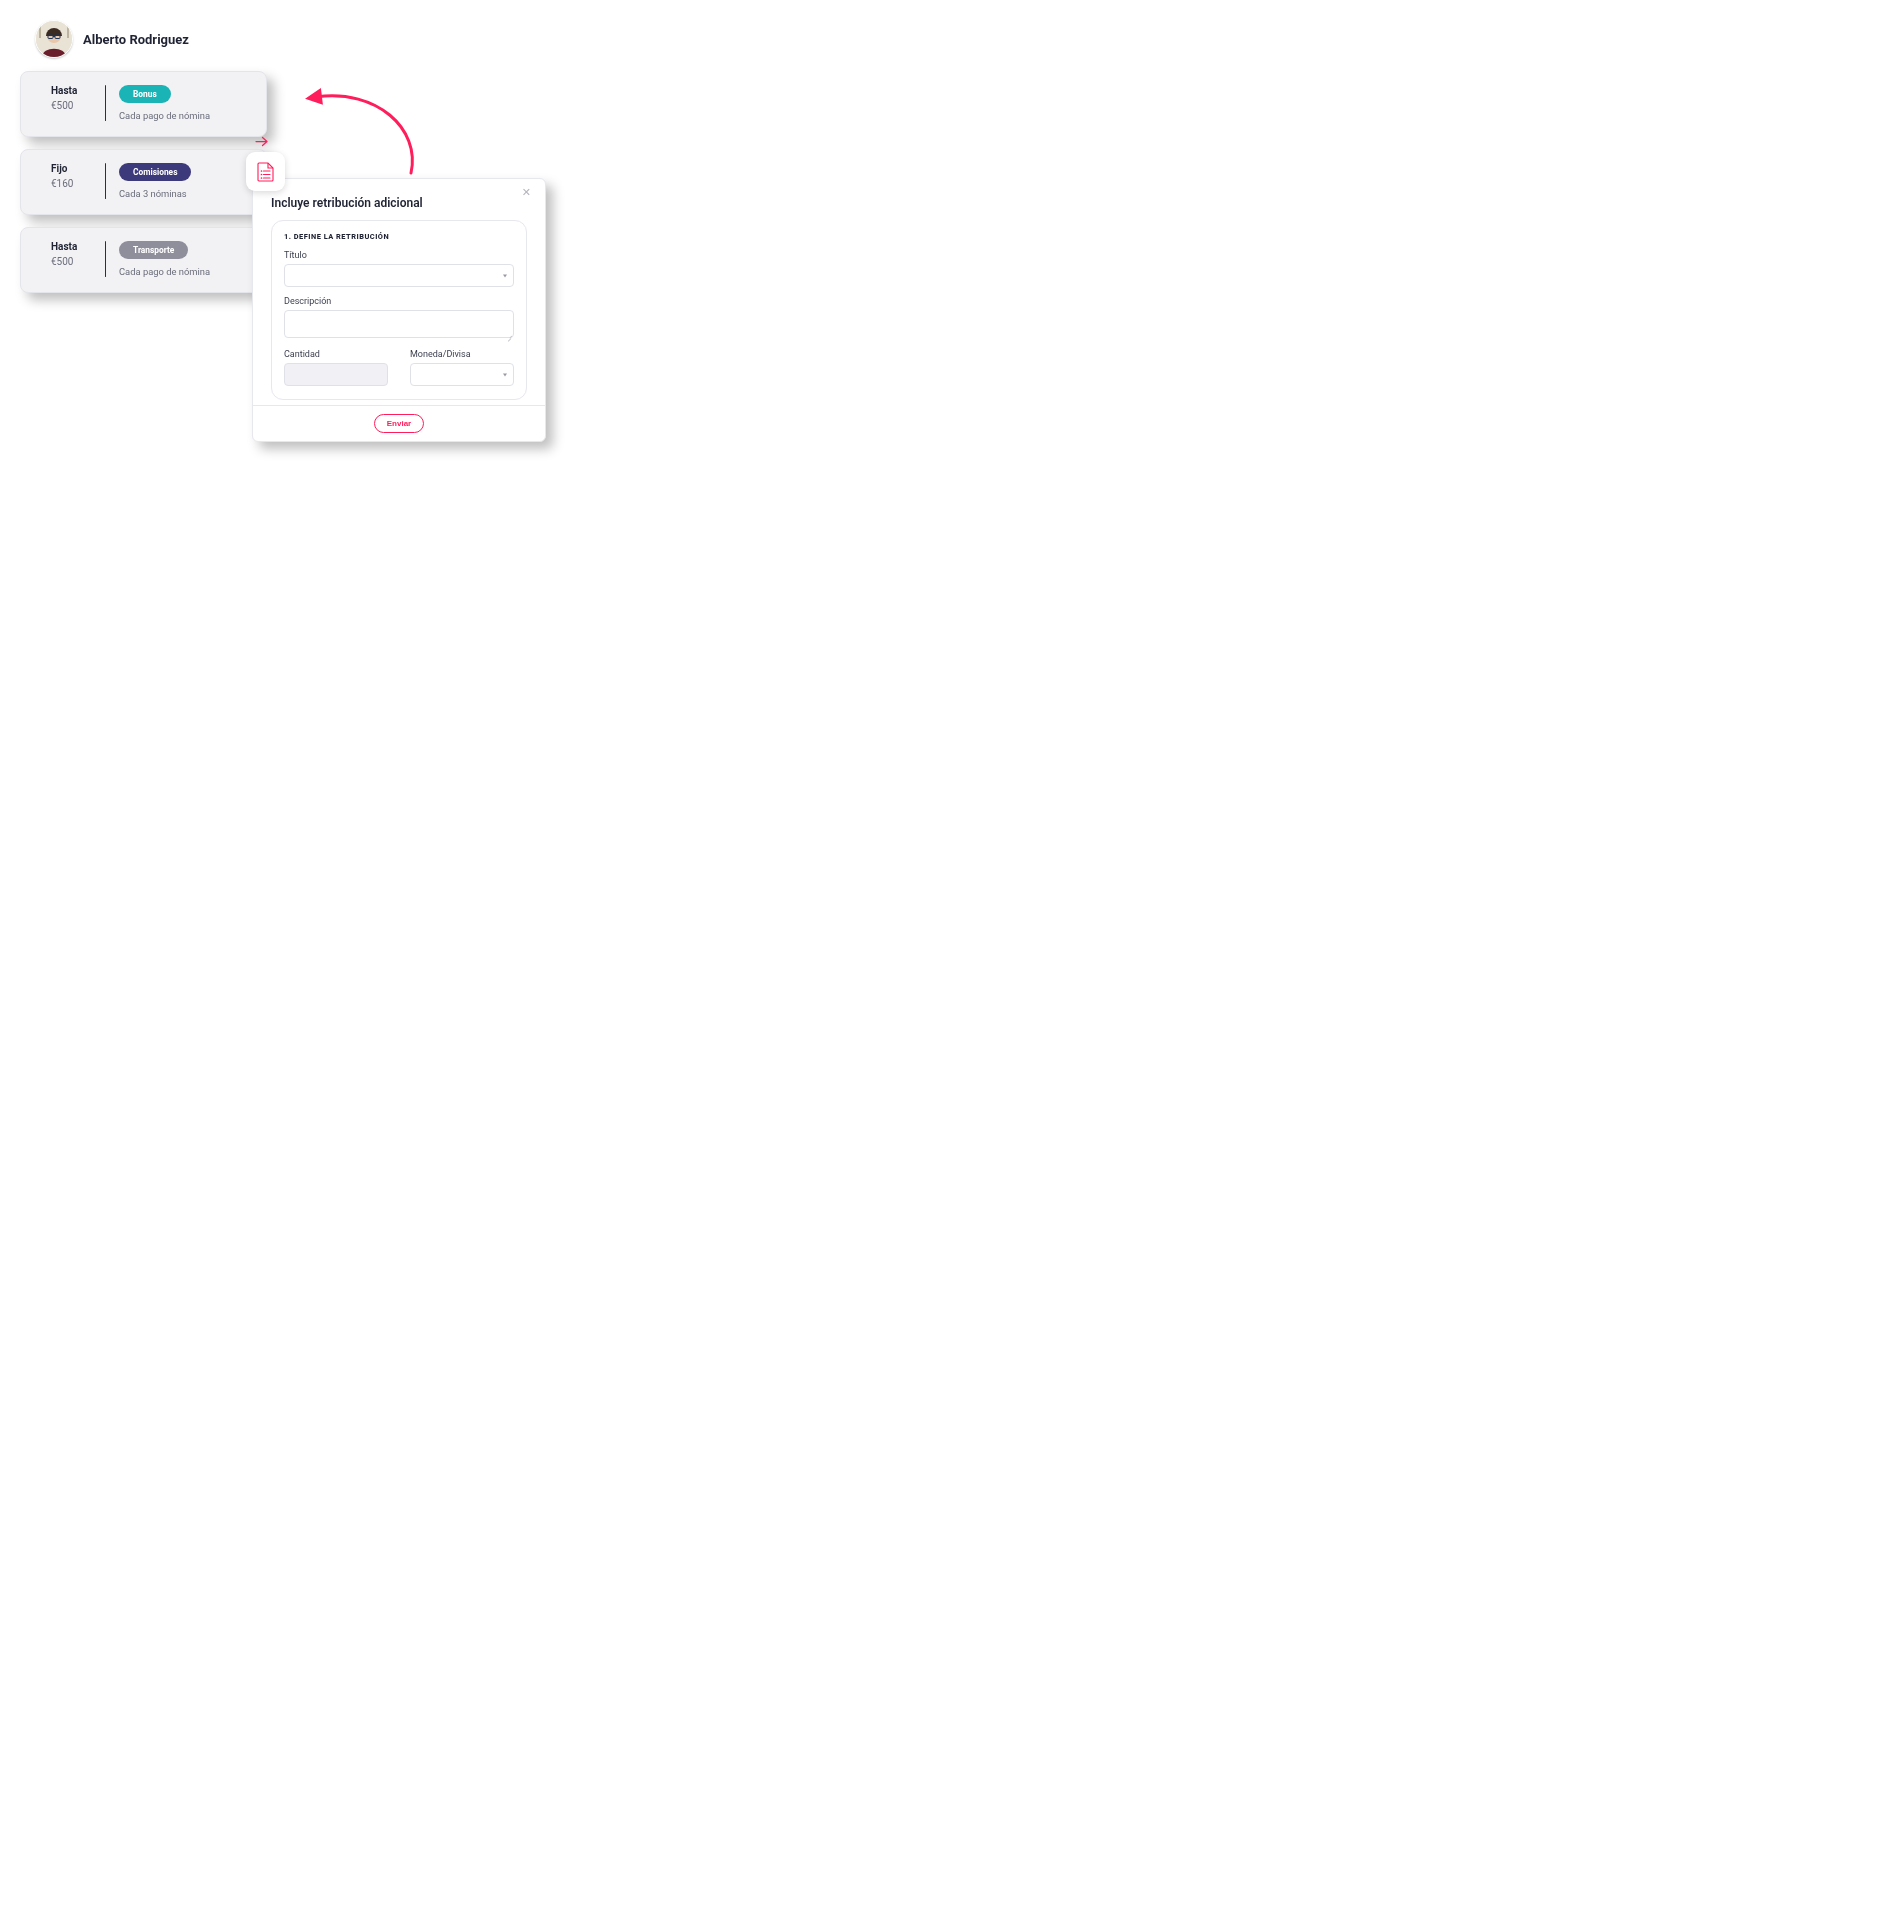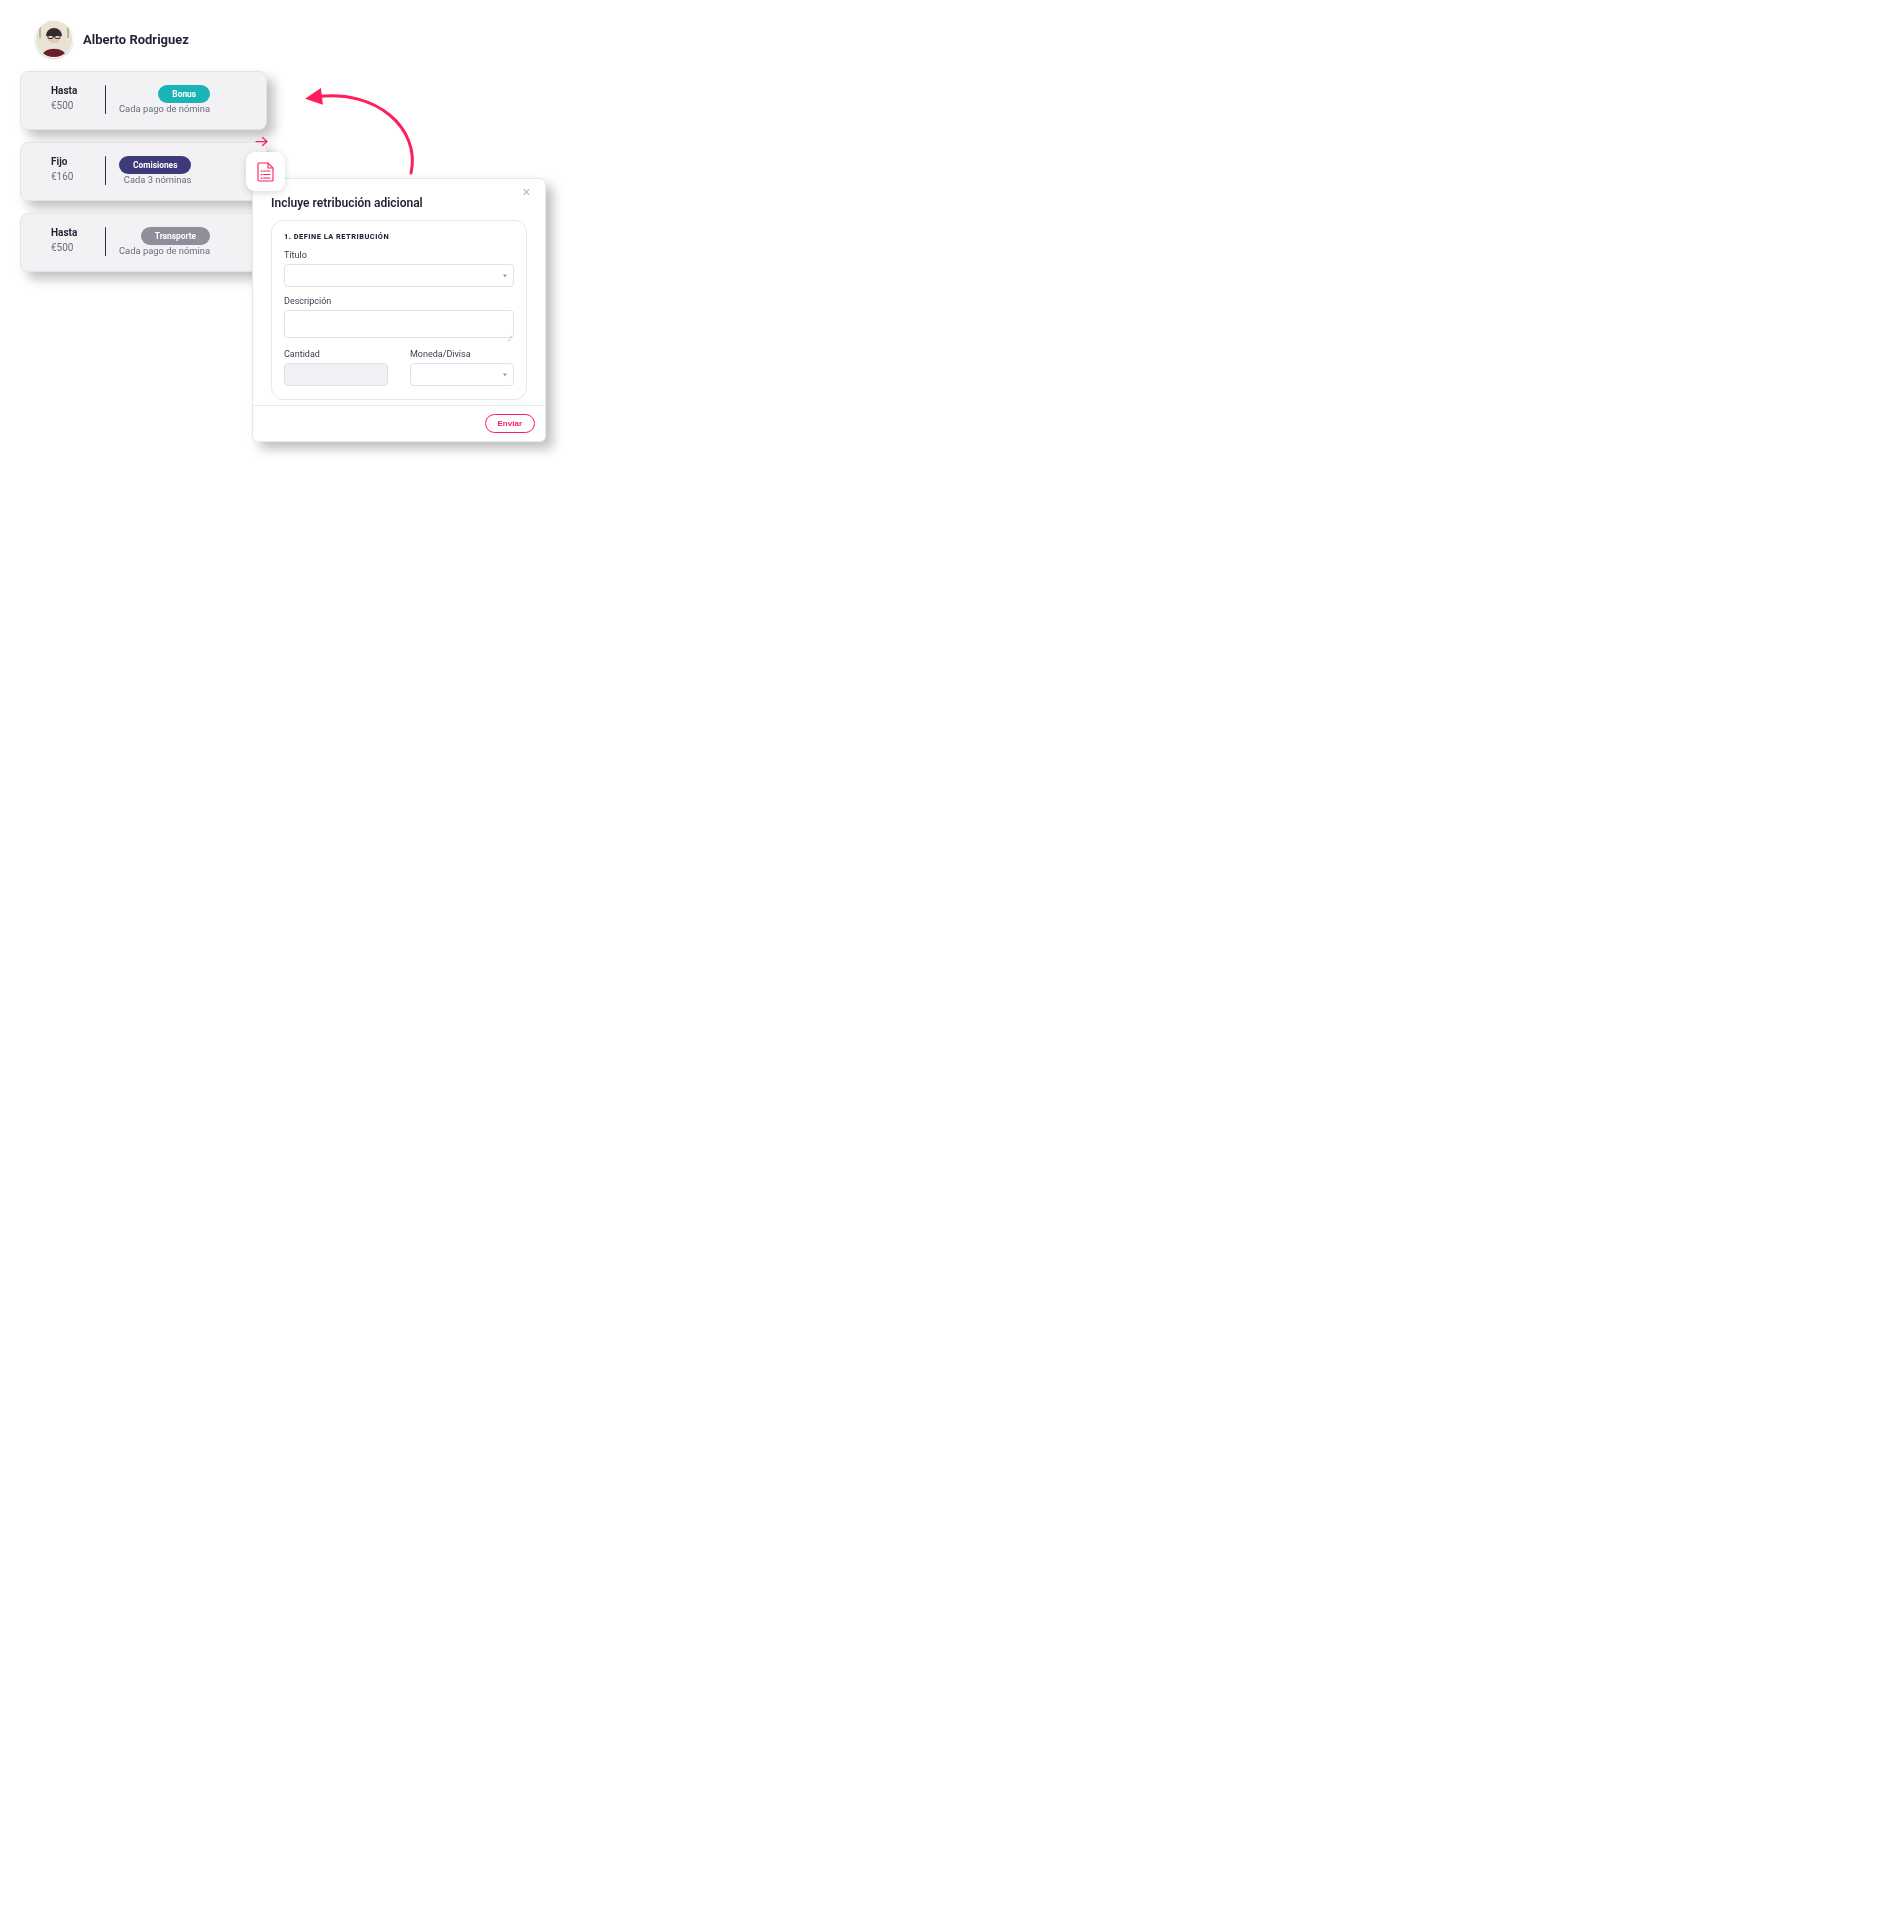--- a/index.html
+++ b/index.html
@@ -25,21 +25,21 @@
   .avatar svg{width:100%;height:100%;display:block;}
   .profile-name{font-size:13px;font-weight:700;color:var(--text-dark);}
 
   
   .cards{margin-top:13px;width:247px;display:flex;flex-direction:column;gap:12px;position:relative;z-index:1;}
   .comp-card{background:var(--card-bg);border:0.5px solid var(--card-border);border-radius:8px;padding:13px 14px 15px 30px;display:flex;align-items:flex-start;box-shadow:7px 7px 12px rgba(0,0,0,0.25);}
   .comp-left{display:flex;flex-direction:column;gap:4px;width:49px;}
   .comp-type{font-size:10px;font-weight:700;color:var(--text-dark);}
   .comp-amount{font-size:10px;color:var(--text-mute);}
   .comp-div{width:1px;align-self:stretch;background:var(--divider);margin:0 13px 0 5px;border-radius:1px;}
-  .comp-right{display:flex;flex-direction:column;gap:0;align-items:flex-end;}
+  .comp-right{display:flex;flex-direction:column;gap:7px;align-items:flex-start;}
   .chip{display:inline-block;padding:4px 14px;border-radius:494px;color:#fff;font-weight:700;font-size:8.4px;}
   .chip.teal{background:var(--teal);}
   .chip.indigo{background:var(--indigo);}
   .chip.slate{background:var(--slate);}
   .comp-freq{font-size:9.4px;color:var(--text-mute);}
 
   
   .modal{position:absolute;left:252px;top:178px;width:292px;background:#fff;border:0.5px solid var(--panel-border);border-radius:6px;box-shadow:7px 7px 12px rgba(0,0,0,0.25);z-index:3;}
   .modal-body{padding:17px 18px 5px 18px;}
   .modal-title{font-size:12px;font-weight:600;color:var(--text-dark);margin:0 0 10px 0;}
@@ -52,21 +52,21 @@
   .select::after{content:"";position:absolute;right:7px;top:50%;width:0;height:0;border-left:2.5px solid transparent;border-right:2.5px solid transparent;border-top:3px solid #9a9aa5;transform:translateY(-50%);}
   .textarea{height:28px;resize:none;}
   .resize-glyph{position:absolute;right:3px;bottom:2px;width:5px;height:5px;pointer-events:none;}
   .resize-glyph::before,.resize-glyph::after{content:"";position:absolute;background:#c6c6cd;height:0.5px;}
   .resize-glyph::before{width:4px;right:0;bottom:0;transform:rotate(-45deg);transform-origin:right bottom;}
   .resize-glyph::after{width:2.5px;right:0;bottom:2px;transform:rotate(-45deg);transform-origin:right bottom;}
   .row2{display:flex;gap:22px;}
   .col{flex:1;}
   .amount-ro{background:#f1f1f5;}
   .gap{height:9px;}
-  .modal-foot{border-top:0.5px solid var(--panel-border);padding:8px 10px;display:flex;justify-content:flex-end;}
+  .modal-foot{border-top:0.5px solid var(--panel-border);padding:8px 10px;display:flex;justify-content:center;}
   .send-btn{border:1px solid var(--brand-outline);color:var(--brand-outline);background:#fff;border-radius:494px;padding:4px 12px;font-size:8px;font-weight:600;cursor:pointer;}
 
   
   .doc-badge{position:absolute;left:246px;top:152px;width:39px;height:39px;border-radius:9px;background:#fff;box-shadow:0 2px 7px rgba(0,0,0,0.15);display:flex;align-items:center;justify-content:center;z-index:4;}
   .doc-badge svg{width:18px;height:20px;}
 
   
   .flow-arrow-curve{position:absolute;left:297px;top:79px;width:129px;height:99px;z-index:2;}
   
   .mini-arrow{position:absolute;left:255px;top:133px;z-index:2;color:var(--brand-pink);font-size:15px;font-weight:400;}

